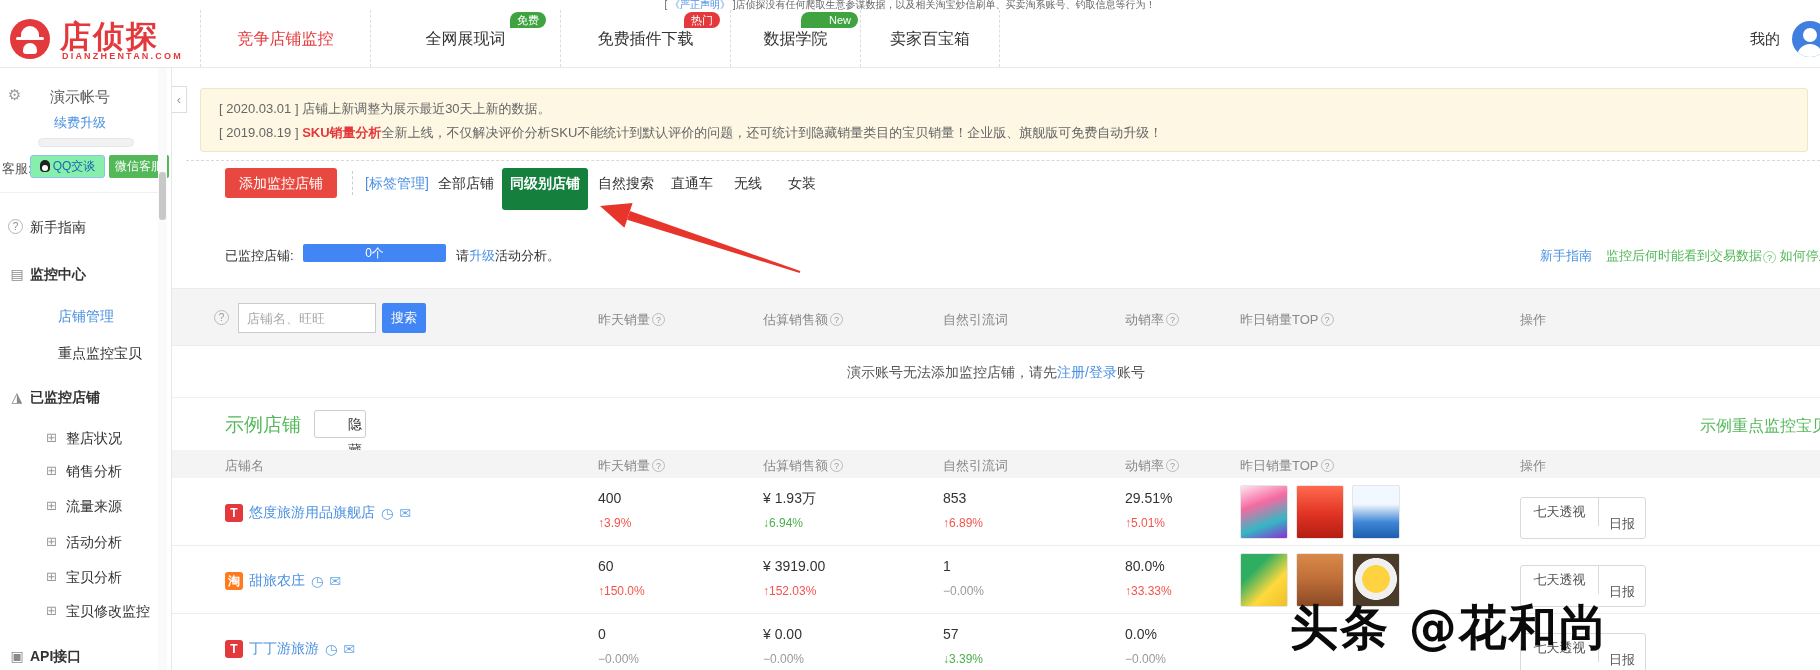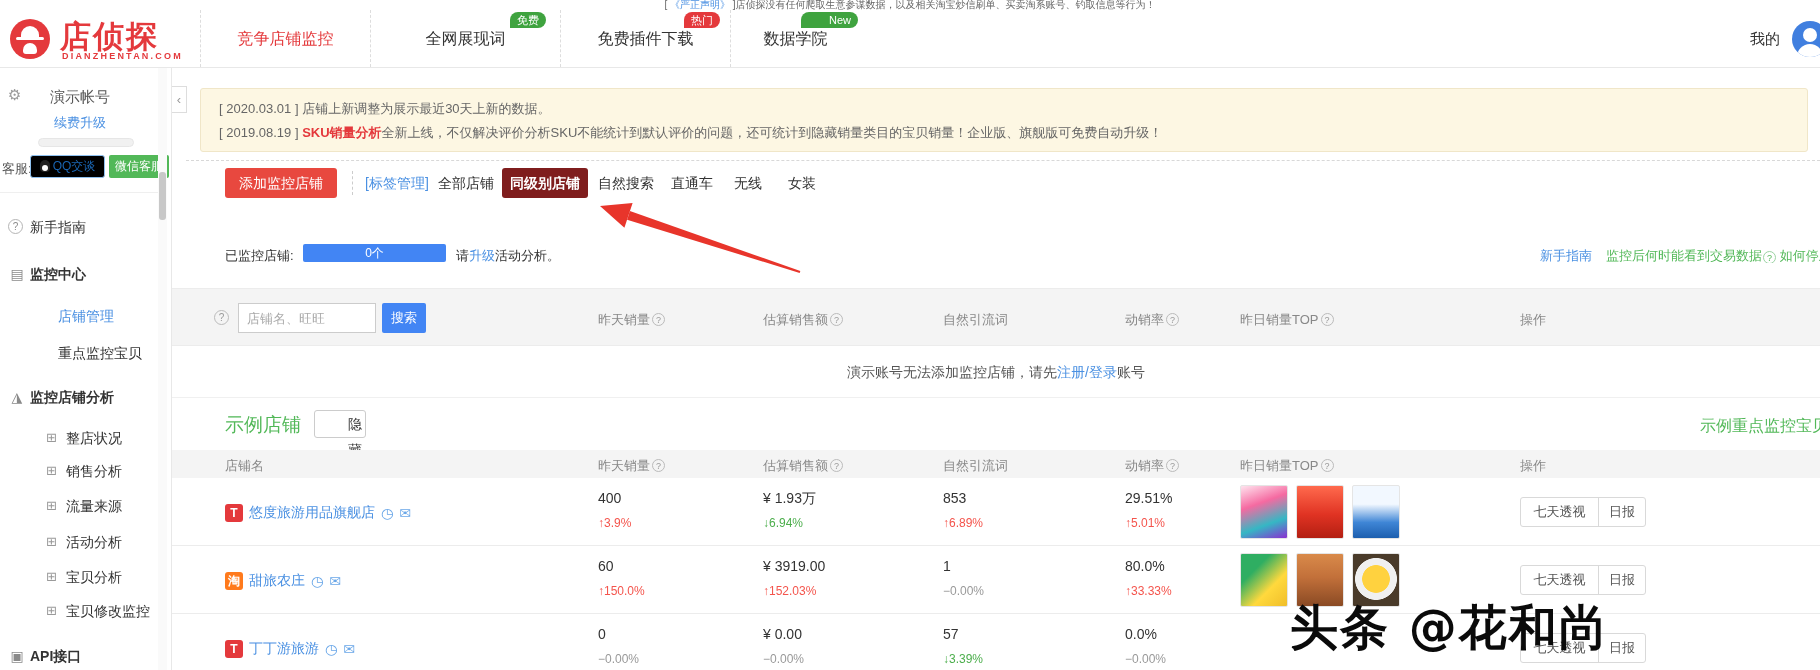--- a/index.html
+++ b/index.html
@@ -50,21 +50,21 @@
     border-right:1px solid #e8e8e8; }
   .sb-gear { position:absolute; left:8px; top:18px; font-size:15px; color:#9a9a9a; }
   .sb-account { position:absolute; left:0; top:20px; width:160px; text-align:center;
     font-size:15px; color:#555; }
   .sb-renew { position:absolute; left:0; top:46px; width:160px; text-align:center;
     font-size:13px; color:#4a90e2; cursor:pointer; }
   .sb-progress { position:absolute; left:38px; top:70px; width:96px; height:9px;
     background:#f1f1f1; border:1px solid #e6e6e6; border-radius:5px; }
   .sb-service-label { position:absolute; left:2px; top:92px; font-size:13px; color:#555; }
   .sb-qq { position:absolute; left:30px; top:87px; width:75px; height:23px; line-height:21px;
-    background:#000000; border:1px solid #8fc1ef; border-radius:3px; font-size:12px; color:#1a66b3;
+    background:#86efac; border:1px solid #8fc1ef; border-radius:3px; font-size:12px; color:#1a66b3;
     text-align:center; cursor:pointer; }
   .penguin { display:inline-block; width:10px; height:12px; background:#222; border-radius:5px 5px 4px 4px;
     position:relative; vertical-align:-2px; margin-right:3px; }
   .penguin::after { content:""; position:absolute; left:2px; top:5px; width:6px; height:6px;
     background:#fff; border-radius:3px; }
   .sb-wechat { position:absolute; left:109px; top:87px; width:60px; height:23px; line-height:23px;
     background:#52b858; border-radius:2px; font-size:12px; color:#fff; text-align:center; cursor:pointer; }
   .sb-divider { position:absolute; left:0; top:124px; width:158px; border-top:1px solid #efefef; }
   .sb-item { position:absolute; left:0; width:158px; height:20px; line-height:20px; font-size:14px;
     color:#333; cursor:pointer; }
@@ -93,22 +93,22 @@
 
   #dash-sep { position:absolute; left:14px; top:92px; width:1634px; border-top:1px dashed #d8d8d8; }
 
   
   .btn-red { position:absolute; left:53px; top:100px; width:112px; height:30px; line-height:30px;
     background:#e8483f; color:#fff; font-size:14px; text-align:center; border-radius:3px; cursor:pointer; }
   #tb-vline { position:absolute; left:180px; top:103px; height:24px; border-left:1px dashed #ccc; }
   .tb-link { position:absolute; top:107px; font-size:14px; cursor:pointer; white-space:nowrap; }
   #tag-manage { left:193px; color:#4a90e2; }
   #f-all { left:266px; color:#333; }
-  .btn-blue-filter { position:absolute; left:330px; top:100px; width:86px; height:30px; line-height:30px;
-    background:#7f1d1d; color:#fff; font-size:14px; font-weight:bold; text-align:center; border-radius:3px; cursor:pointer; }
+  .btn-blue-filter { position:absolute; left:330px; top:100px; width:86px; height:42px; line-height:30px;
+    background:#15803d; color:#fff; font-size:14px; font-weight:bold; text-align:center; border-radius:3px; cursor:pointer; }
   #f-organic { left:426px; color:#333; }
   #f-ztc { left:499px; color:#333; }
   #f-wireless { left:562px; color:#333; }
   #f-women { left:616px; color:#333; }
 
   #red-arrow { position:absolute; left:420px; top:125px; width:230px; height:90px; pointer-events:none; z-index:30; }
 
   
   #monitor-label { position:absolute; left:53px; top:179px; font-size:13px; color:#333; }
   #monitor-bar { position:absolute; left:131px; top:176px; width:143px; height:18px; background:#4285f4;
@@ -171,21 +171,21 @@
   .tm-r1a { background:linear-gradient(160deg,#ffe3ee 0%,#f56aa1 35%,#35b7c4 70%,#8b2fd1 100%); }
   .tm-r1b { background:linear-gradient(180deg,#ff6a4d 0%,#e03323 55%,#b31f12 100%); }
   .tm-r1c { background:linear-gradient(180deg,#f2f8ff 0%,#f2f8ff 35%,#3f86d6 70%,#1d5fae 100%); }
   .tm-r2a { background:linear-gradient(135deg,#2fae62 0%,#2fae62 30%,#ffd93d 65%,#f0be2a 100%); }
   .tm-r2b { background:linear-gradient(180deg,#d98a4a 0%,#c2703a 45%,#8a4a24 100%); }
   .tm-r2c { background:radial-gradient(circle at 50% 48%,#ffd23f 0%,#ffd23f 38%,#f0f0f0 40%,#f0f0f0 58%,#4a3b2a 60%); }
   .act-group { position:absolute; left:1348px; top:19px; display:flex; border:1px solid #d9d9d9;
     border-radius:3px; overflow:hidden; background:#fff; }
   .act-btn { height:28px; line-height:28px; text-align:center; font-size:13px; color:#555; cursor:pointer; }
   .act-btn.b1 { width:78px; border-right:1px solid #d9d9d9; }
-  .act-btn.b2 { width:46px; }
+  .act-btn.b2 { width:46px;margin-top:12px; }
 
   
   #watermark { position:absolute; left:1118px; top:528px; font-size:48px; font-weight:900; color:#0a0a0a;
     letter-spacing:2px; z-index:50; white-space:nowrap; font-family:"DejaVu Sans",sans-serif; }
 
   
   .cx-shop { left:53px; }
   .cx-yest { left:426px; }
   .cx-est  { left:591px; }
   .cx-org  { left:771px; }
@@ -221,20 +221,23 @@
       <span class="badge green" style="right:14px;">免费</span>
     </div>
     <div class="tab" style="left:560px;width:170px;">
       <span>免费插件下载</span>
       <span class="badge red" style="right:10px;">热门</span>
     </div>
     <div class="tab" style="left:730px;width:130px;">
       <span>数据学院</span>
       <span class="badge green" style="right:2px;padding-left:28px;">New</span>
     </div>
+    <div class="tab last" style="left:860px;width:140px;">
+      <span>卖家百宝箱</span>
+    </div>
 
     <div id="my-area">我的</div>
     <div id="avatar">
       <div class="head"></div>
         <div class="shoulders"></div>
     </div>
   </div>
 
   <div id="active-underline"></div>
 
@@ -257,21 +260,21 @@
       <span class="lbl">监控中心</span>
     </div>
     <div class="sb-item sub active" style="top:238px;">
       <span class="lbl">店铺管理</span>
     </div>
     <div class="sb-item sub" style="top:275px;">
       <span class="lbl">重点监控宝贝</span>
     </div>
     <div class="sb-item bold" style="top:319px;">
       <span class="ico">◮</span>
-      <span class="lbl">监控店铺分析</span>
+      <span class="lbl">已监控店铺</span>
     </div>
     <div class="sb-item plus" style="top:360px;">
       <span class="plus-ico">⊞</span>
       <span class="lbl">整店状况</span>
     </div>
     <div class="sb-item plus" style="top:393px;">
       <span class="plus-ico">⊞</span>
       <span class="lbl">销售分析</span>
     </div>
     <div class="sb-item plus" style="top:428px;">

